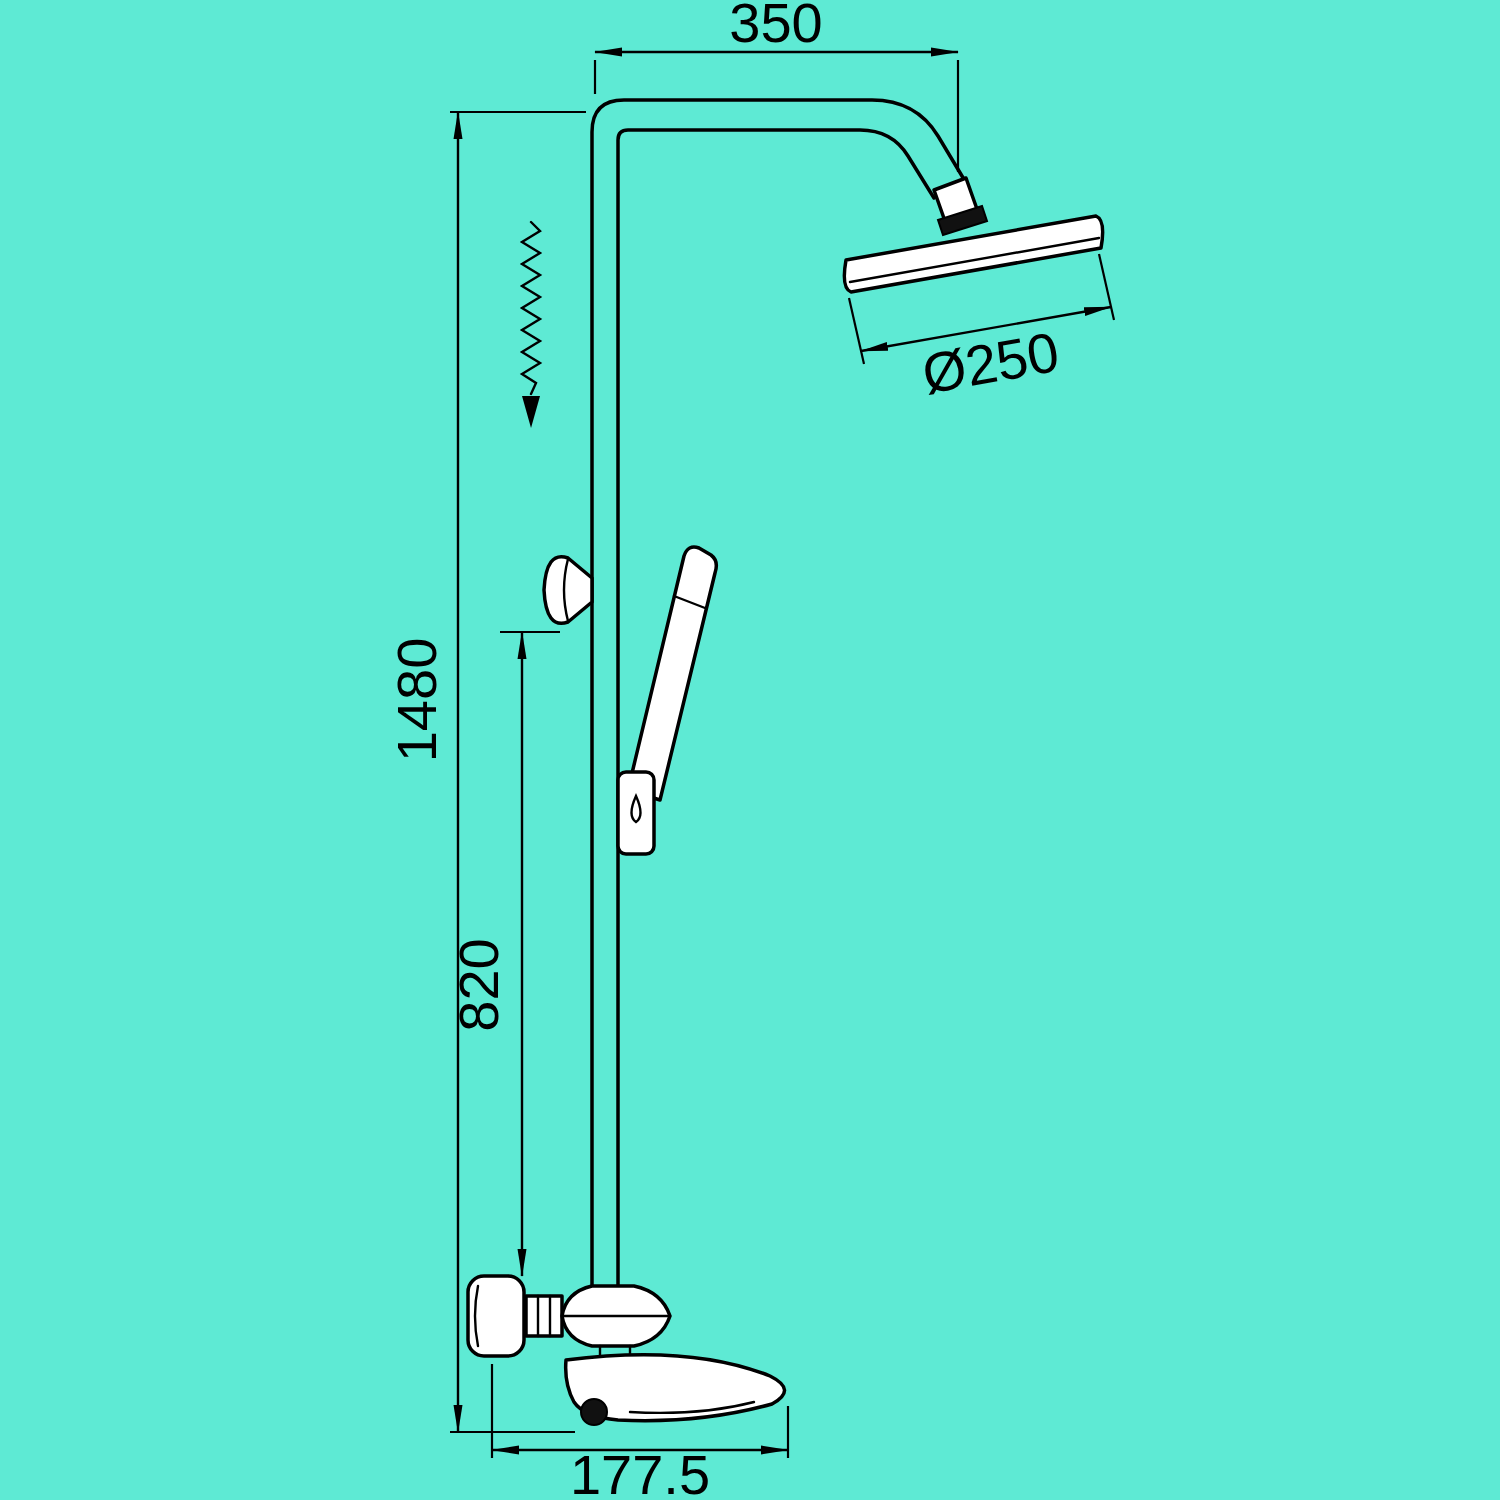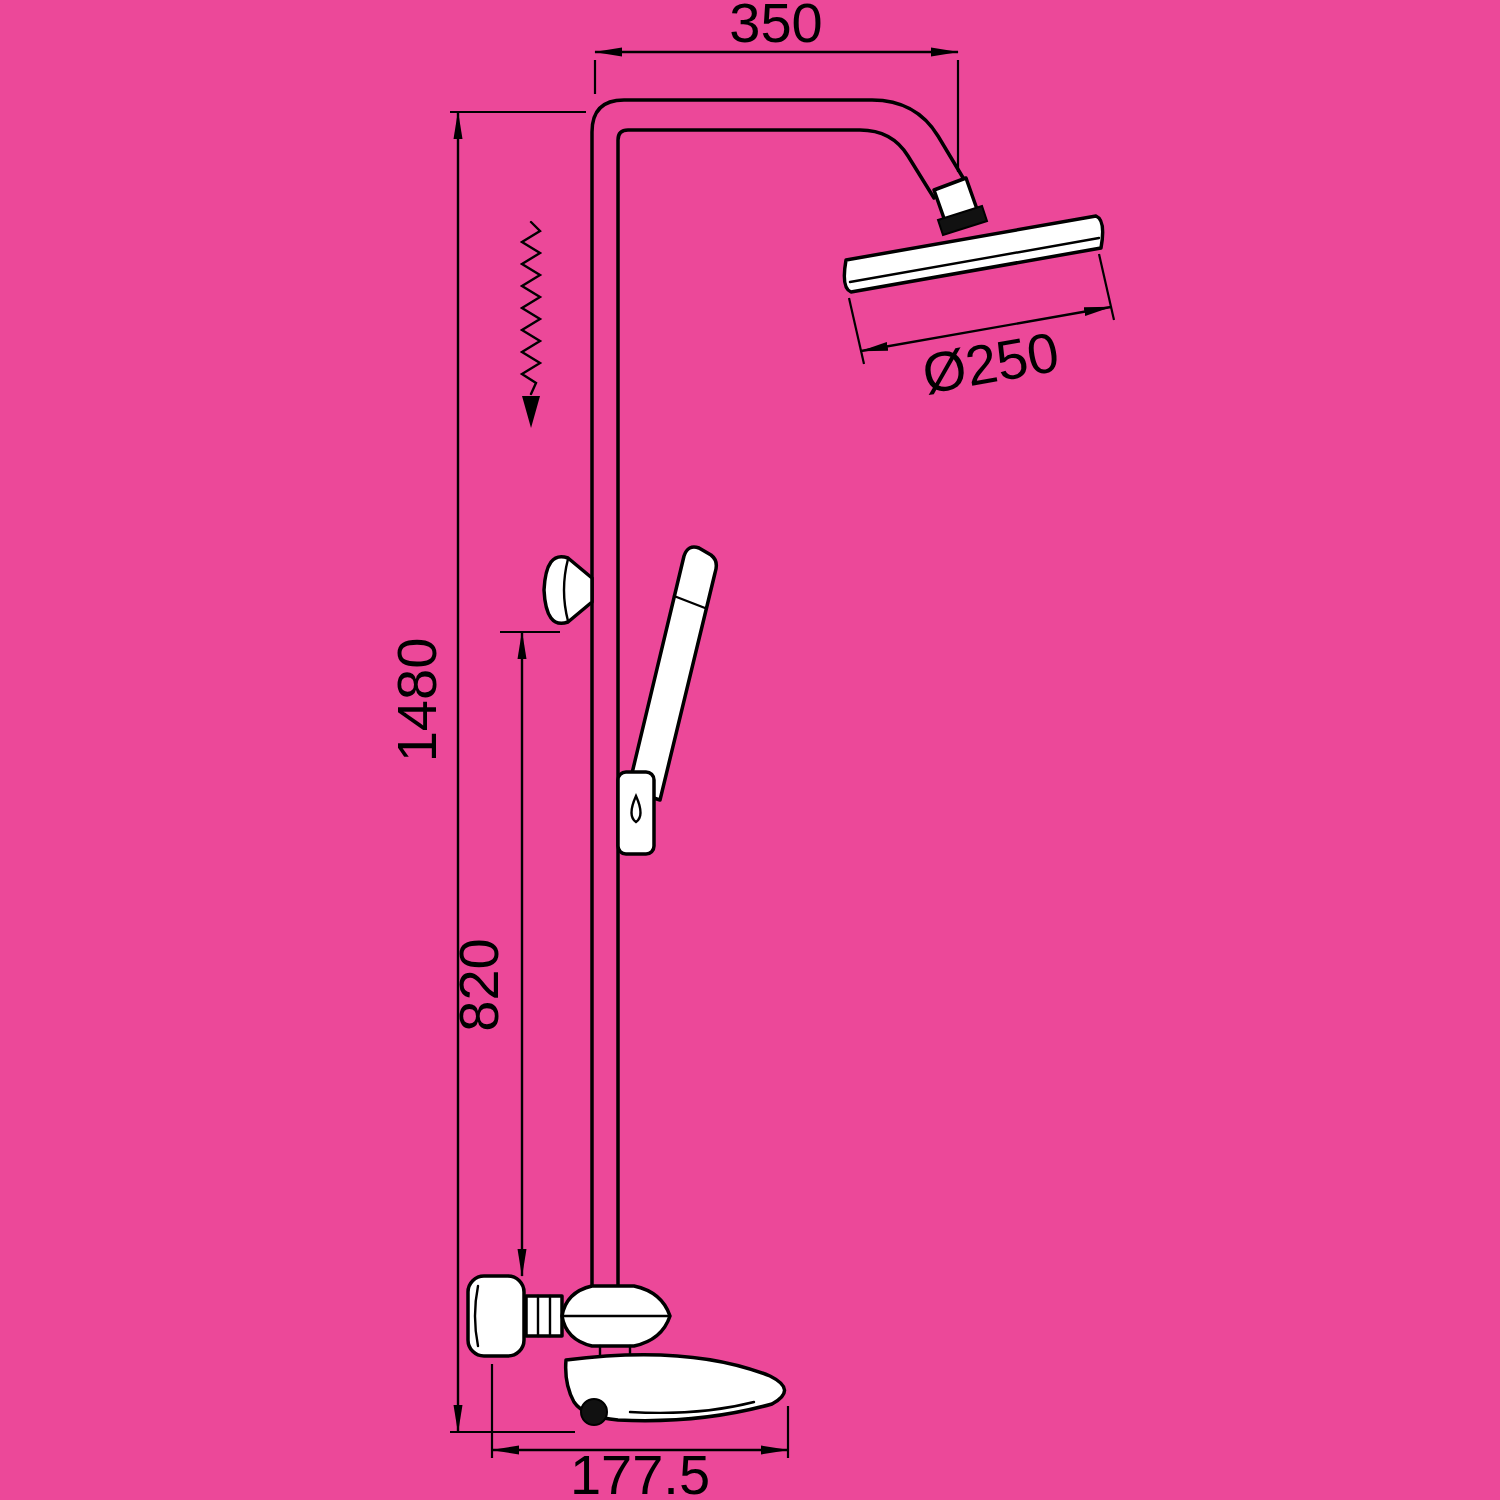--- a/index.html
+++ b/index.html
@@ -1,19 +1,19 @@
 <!DOCTYPE html>
 <html><head>
 <meta charset="utf-8">
 <style>
   html,body{margin:0;padding:0;background:#ffffff;}
   .canvas{
     position:relative;
     width:1500px;height:1500px;
-    background:#ec4899;
+    background:#5eead4;
     font-family:"Liberation Sans", sans-serif;
   }
   svg{display:block;width:1500px;height:1500px;}
   .outline{fill:#ffffff;stroke:#000000;stroke-width:3.5;stroke-linejoin:round;}
   .line{fill:none;stroke:#000000;stroke-width:3.5;stroke-linecap:round;stroke-linejoin:round;}
   .thin{fill:none;stroke:#000000;stroke-width:2.4;stroke-linecap:round;}
   .dim{fill:none;stroke:#000000;stroke-width:2.4;}
   .ext{fill:none;stroke:#000000;stroke-width:2.2;}
   .solid{fill:#000000;stroke:none;}
   .dark{fill:#111111;stroke:#000000;stroke-width:2;}

